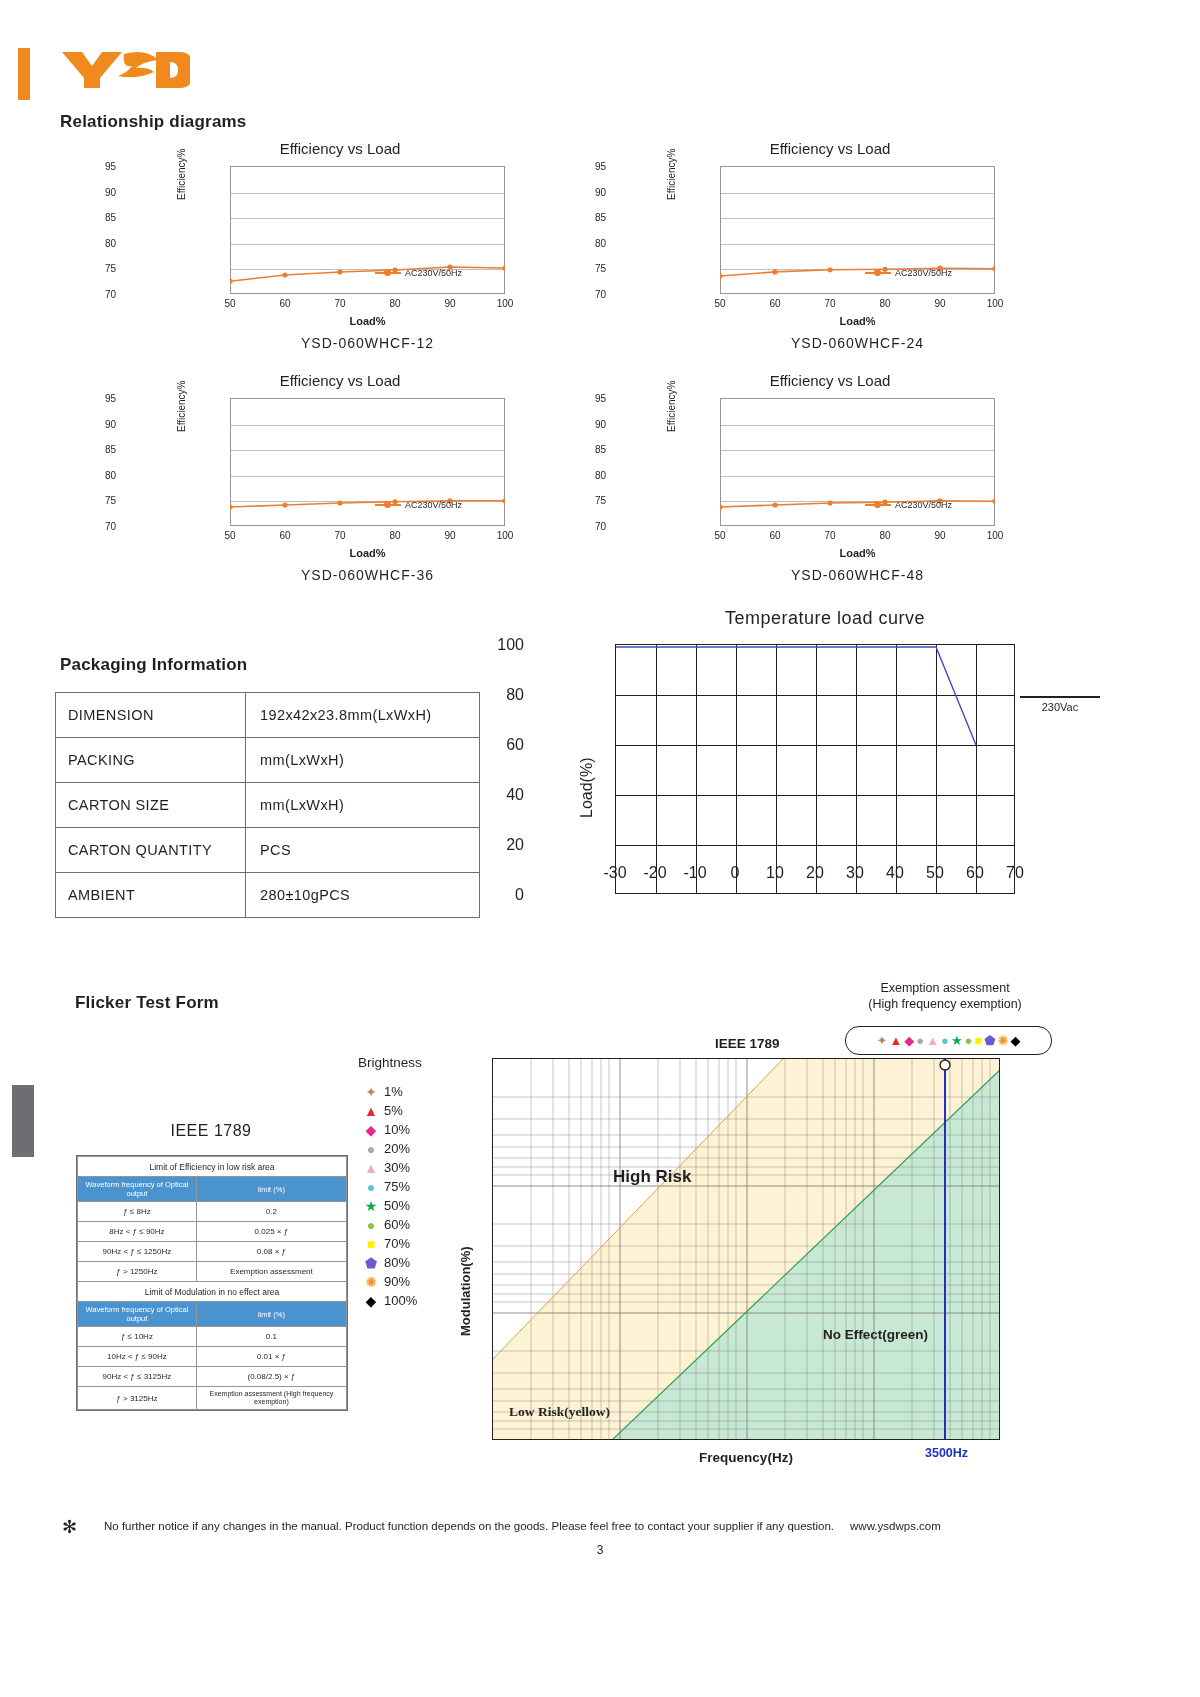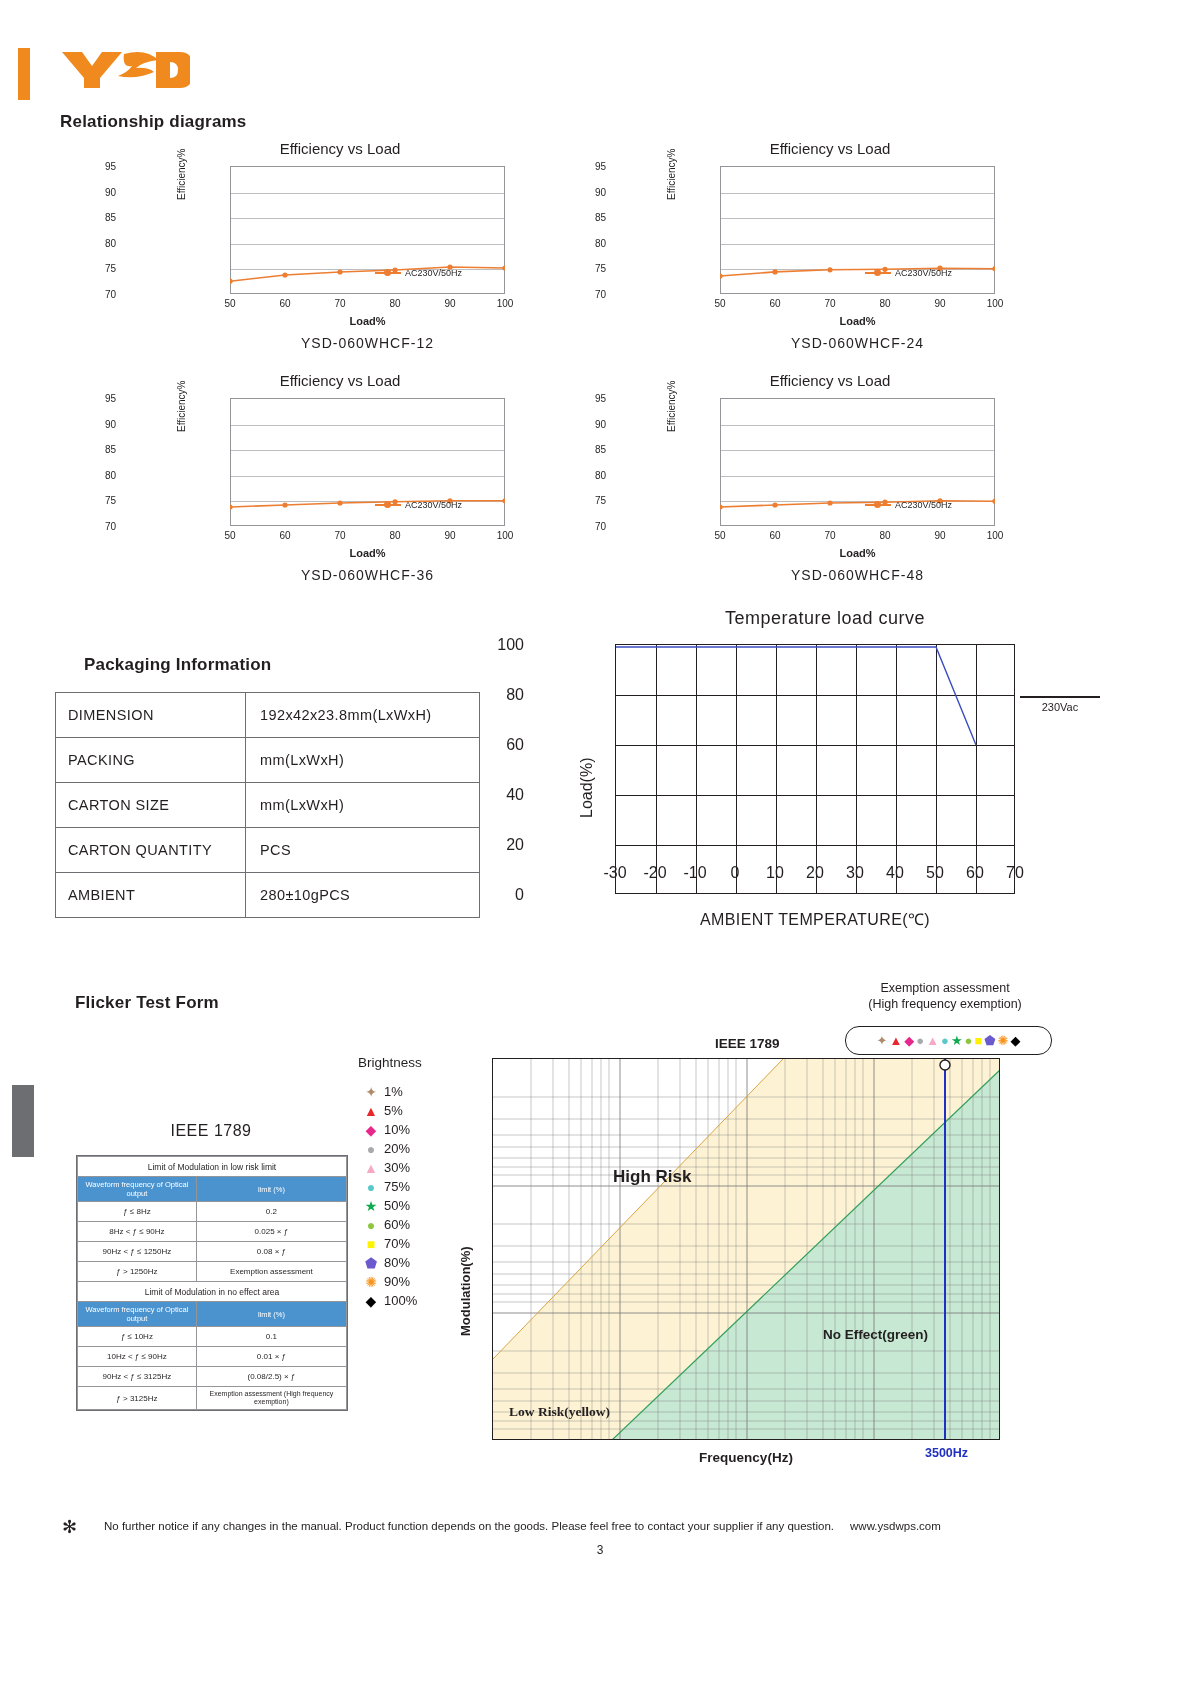--- a/index.html
+++ b/index.html
@@ -12,21 +12,21 @@
   
   .left-mark{position:absolute;left:18px;top:48px;width:12px;height:52px;background:#f08a1e;}
   .left-mark2{position:absolute;left:12px;top:1085px;width:22px;height:72px;background:#6d6e71;}
   
   .logo{position:absolute;left:60px;top:46px;width:130px;height:46px;}
   .logo svg{display:block;}
   h2.section{
     position:absolute;font-size:17px;font-weight:bold;letter-spacing:.2px;margin:0;
   }
   .sec-rel{left:60px;top:112px;}
-  .sec-pack{left:84px;top:655px;font-size:20px;font-weight:normal;letter-spacing:.6px;text-align:right;}
+  .sec-pack{left:60px;top:655px;font-size:20px;font-weight:normal;letter-spacing:.6px;text-align:right;}
   .sec-flicker{left:75px;top:993px;font-size:19px;font-weight:bold;}
 
   
   .eff{position:absolute;width:440px;height:230px;}
   .eff .title{position:absolute;left:0;right:0;top:0;text-align:center;font-size:15px;}
   .eff .plot{position:absolute;left:110px;top:26px;width:275px;height:128px;border:1px solid #939598;box-sizing:border-box;background:#fff;}
   .eff .hline{position:absolute;left:0;right:0;height:1px;background:#bcbec0;}
   .eff .ylab{position:absolute;left:-36px;width:32px;text-align:right;font-size:10px;color:#231f20;line-height:1;}
   .eff .ytitle{position:absolute;left:56px;top:60px;font-size:10px;transform:rotate(-90deg);transform-origin:left top;white-space:nowrap;}
   .eff .xlab{position:absolute;top:158px;font-size:10px;text-align:center;width:30px;}
@@ -316,35 +316,34 @@
     <div class="xlab" style="left:105px">-20</div>
     <div class="xlab" style="left:145px">-10</div>
     <div class="xlab" style="left:185px">0</div>
     <div class="xlab" style="left:225px">10</div>
     <div class="xlab" style="left:265px">20</div>
     <div class="xlab" style="left:305px">30</div>
     <div class="xlab" style="left:345px">40</div>
     <div class="xlab" style="left:385px">50</div>
     <div class="xlab" style="left:425px">60</div>
     <div class="xlab" style="left:465px">70</div>
-    <div class="xtitle">AMBIENT TEMPERATURE(℃)</div>
     <div class="keyline">
       <div class="ln"></div>
       <span>230Vac</span>
     </div>
   </div>
 
   <h2 class="section sec-flicker">Flicker Test Form</h2>
 
   <div class="ieee-title">IEEE 1789</div>
   <div class="ieee-table">
     <table>
       <tbody>
           <tr>
-            <td class="hdr" colspan="2">Limit of Modulation in low risk limit</td>
+            <td class="hdr" colspan="2">Limit of Efficiency in low risk area</td>
           </tr>
       <tr>
         <td class="blue">Waveform frequency of Optical output</td>
         <td class="blue">limit (%)</td>
       </tr>
       <tr>
             <td>ƒ ≤ 8Hz</td>
             <td>0.2</td>
           </tr>
       <tr>

